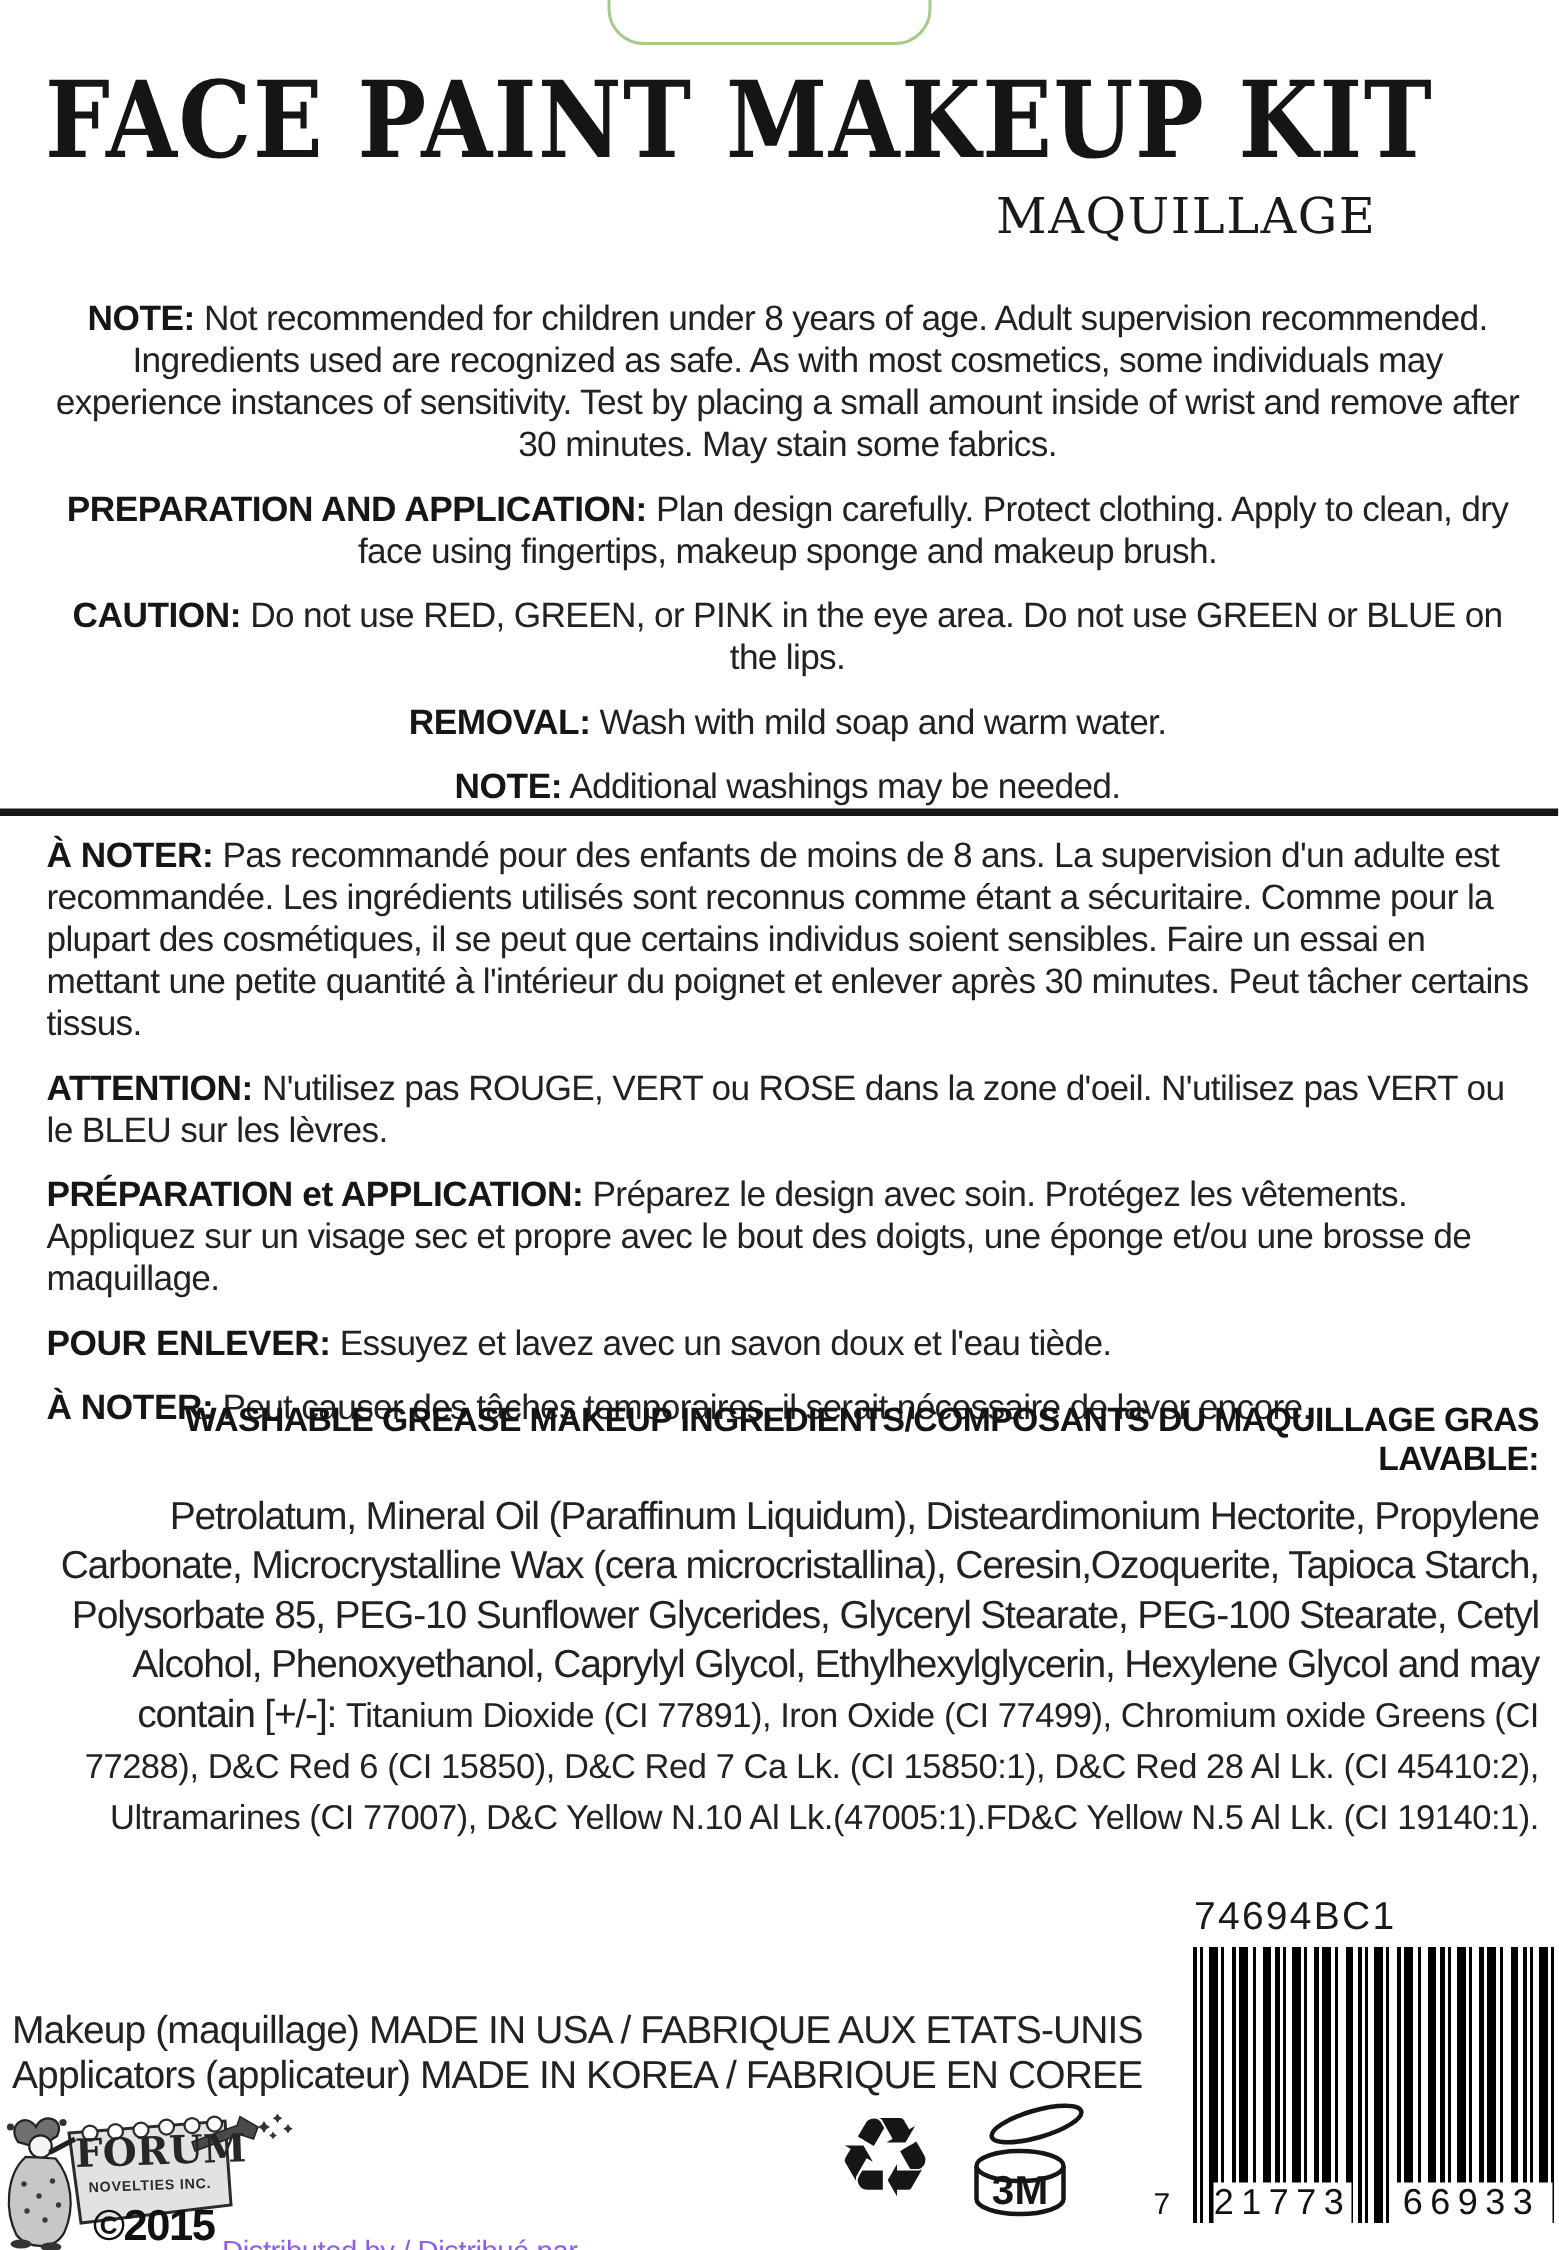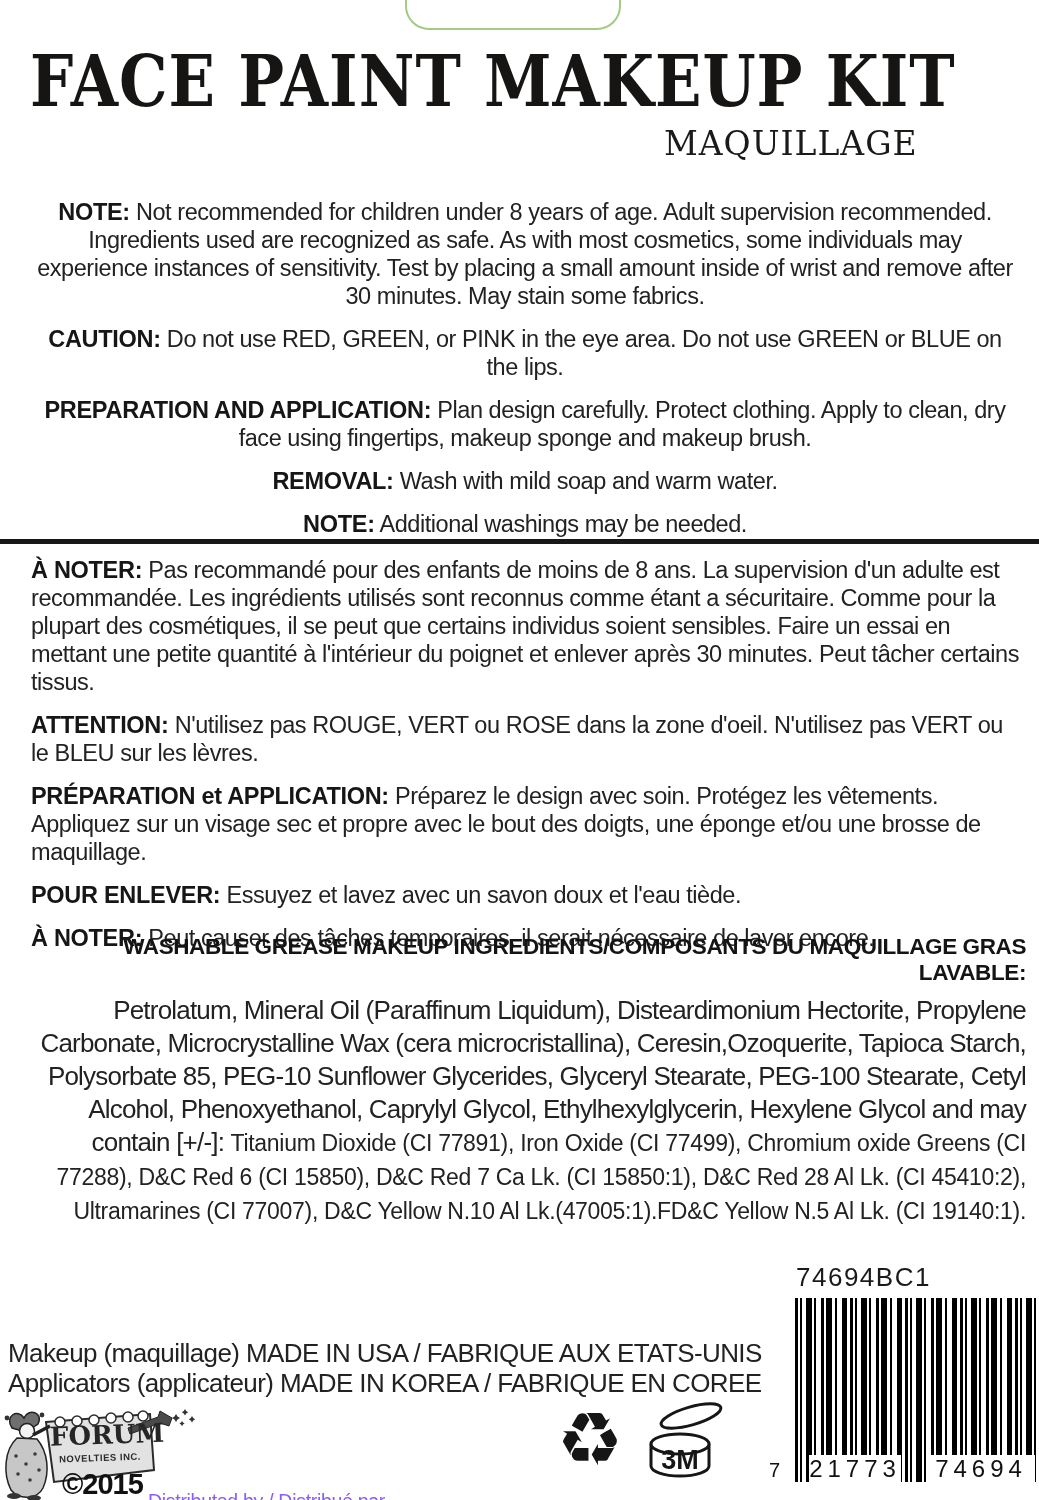--- a/index.html
+++ b/index.html
@@ -86,22 +86,22 @@
 
 <div class="page">
 
   <div class="hang-tab"></div>
 
   <h1 class="title">FACE PAINT MAKEUP KIT</h1>
   <div class="subtitle">MAQUILLAGE</div>
 
   <section class="sec sec-english">
     <p class="para"><b>NOTE:</b> <span>Not recommended for children under 8 years of age. Adult supervision recommended. Ingredients used are recognized as safe. As with most cosmetics, some individuals may experience instances of sensitivity. Test by placing a small amount inside of wrist and remove after 30 minutes. May stain some fabrics.</span></p>
+    <p class="para"><b>PREPARATION AND APPLICATION:</b> <span>Plan design carefully. Protect clothing. Apply to clean, dry face using fingertips, makeup sponge and makeup brush.</span></p>
     <p class="para"><b>CAUTION:</b> <span>Do not use RED, GREEN, or PINK in the eye area. Do not use GREEN or BLUE on the lips.</span></p>
-    <p class="para"><b>PREPARATION AND APPLICATION:</b> <span>Plan design carefully. Protect clothing. Apply to clean, dry face using fingertips, makeup sponge and makeup brush.</span></p>
     <p class="para"><b>REMOVAL:</b> <span>Wash with mild soap and warm water.</span></p>
     <p class="para"><b>NOTE:</b> <span>Additional washings may be needed.</span></p>
   </section>
 
   <div class="divider"></div>
 
   <section class="sec sec-french">
     <p class="para"><b>À NOTER:</b> <span>Pas recommandé pour des enfants de moins de 8 ans. La supervision d'un adulte est recommandée. Les ingrédients utilisés sont reconnus comme étant a sécuritaire. Comme pour la plupart des cosmétiques, il se peut que certains individus soient sensibles. Faire un essai en mettant une petite quantité à l'intérieur du poignet et enlever après 30 minutes. Peut tâcher certains tissus.</span></p>
     <p class="para"><b>ATTENTION:</b> <span>N'utilisez pas ROUGE, VERT ou ROSE dans la zone d'oeil. N'utilisez pas VERT ou le BLEU sur les lèvres.</span></p>
     <p class="para"><b>PRÉPARATION et APPLICATION:</b> <span>Préparez le design avec soin. Protégez les vêtements. Appliquez sur un visage sec et propre avec le bout des doigts, une éponge et/ou une brosse de maquillage.</span></p>
@@ -114,21 +114,21 @@
     <p class="ing-body"><span>Petrolatum, Mineral Oil (Paraffinum Liquidum), Disteardimonium  Hectorite, Propylene Carbonate, Microcrystalline Wax (cera microcristallina), Ceresin,Ozoquerite, Tapioca Starch, Polysorbate 85, PEG-10 Sunflower Glycerides, Glyceryl Stearate, PEG-100 Stearate, Cetyl Alcohol, Phenoxyethanol, Caprylyl Glycol, Ethylhexylglycerin, Hexylene Glycol and</span> <span>may contain [+/-]:</span> <span class="ing-ci">Titanium Dioxide (CI 77891), Iron Oxide (CI 77499), Chromium oxide Greens (CI 77288), D&amp;C Red 6 (CI 15850), D&amp;C Red 7 Ca Lk. (CI 15850:1), D&amp;C Red 28 Al Lk. (CI 45410:2), Ultramarines (CI 77007), D&amp;C Yellow N.10 Al Lk.(47005:1).FD&amp;C Yellow N.5 Al Lk. (CI 19140:1).</span></p>
   </section>
 
   <div class="upc">
     <div class="upc-code">74694BC1</div>
     <div class="bars">
       <div class="numbox nb-left">
           <span>21773</span>
         </div>
       <div class="numbox nb-right">
-          <span>74694</span>
+          <span>66933</span>
         </div>
     </div>
     <span class="d-out d-left">7</span>
     <span class="d-out d-right">9</span>
   </div>
 
   <div class="origin">
     <div>Makeup (maquillage) MADE IN USA / FABRIQUE AUX ETATS-UNIS</div>
     <div>Applicators (applicateur) MADE IN KOREA / FABRIQUE EN COREE</div>
   </div>

